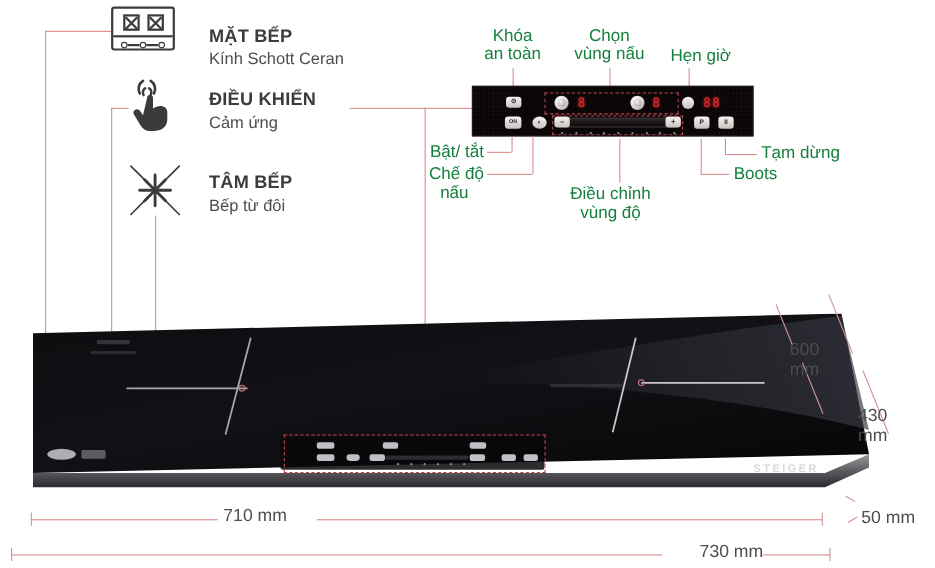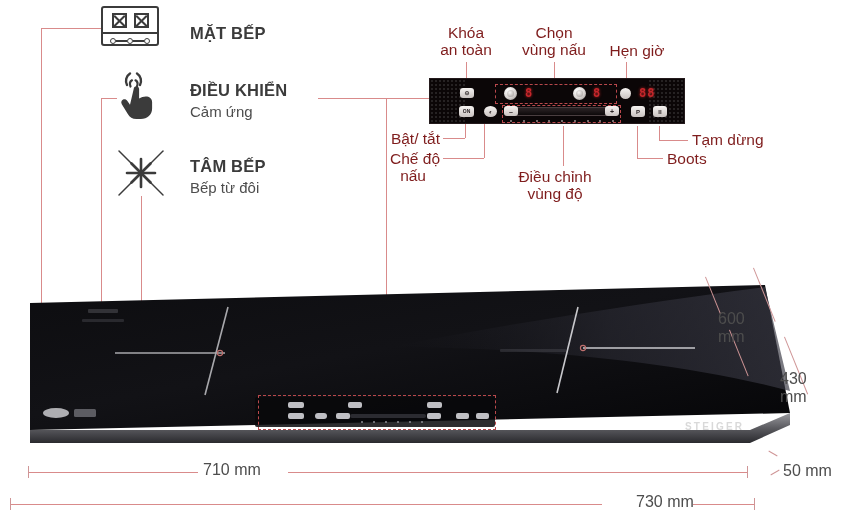--- a/index.html
+++ b/index.html
@@ -130,21 +130,21 @@
     position: absolute; display: flex; justify-content: space-between;
     align-items: center;
   }
   .slider-dots i {
     width: 2px; height: 2px; background: #9a8f90; border-radius: 50%;
     display: block;
   }
 
   
   .anno {
-    position: absolute; font-size: 15.5px; color: #7f1d1d;
+    position: absolute; font-size: 15.5px; color: #15803d;
     line-height: 1.12; white-space: nowrap;
   }
   .anno.c { text-align: center; }
   .anno.r { text-align: right; }
 
   
   .photo {
     position: absolute;
     left: 30px; top: 285px; width: 760px; height: 180px;
   }
@@ -197,20 +197,21 @@
           <i></i>
           <u></u>
           <i></i>
           <u></u>
           <i></i>
         </div>
     </div>
   </div>
   <div class="abs" style="left:190px; top:25px;">
     <div class="feat-title">MẶT BẾP</div>
+    <div class="feat-sub" style="margin-top:4px;">Kính Schott Ceran</div>
   </div>
 
   <div class="abs" style="left:112px; top:68px;">
     <svg class="icon-touch" viewBox="0 0 48 52">
       <path d="M15 17 C13 13 14 8 18 5.5" stroke="#3b3b3b" stroke-width="2.4" fill="none" stroke-linecap="round"></path>
       <path d="M25 5.5 C29 8 30 13 28 17" stroke="#3b3b3b" stroke-width="2.4" fill="none" stroke-linecap="round"></path>
       <path d="M18.5 18.5 C17.5 16 18 13.5 20 12.3" stroke="#3b3b3b" stroke-width="2.2" fill="none" stroke-linecap="round"></path>
       <path d="M23.5 12.3 C25.5 13.5 26 16 25 18.5" stroke="#3b3b3b" stroke-width="2.2" fill="none" stroke-linecap="round"></path>
       <path d="M21.7 21 c0-1.6 1.2-2.8 2.7-2.8 1.5 0 2.7 1.2 2.7 2.8 v9.6
                c2.0-1.4 4.4-2.2 6.6-2.2 c3.6 0 6.4 2.0 6.4 5.6 v6.5

